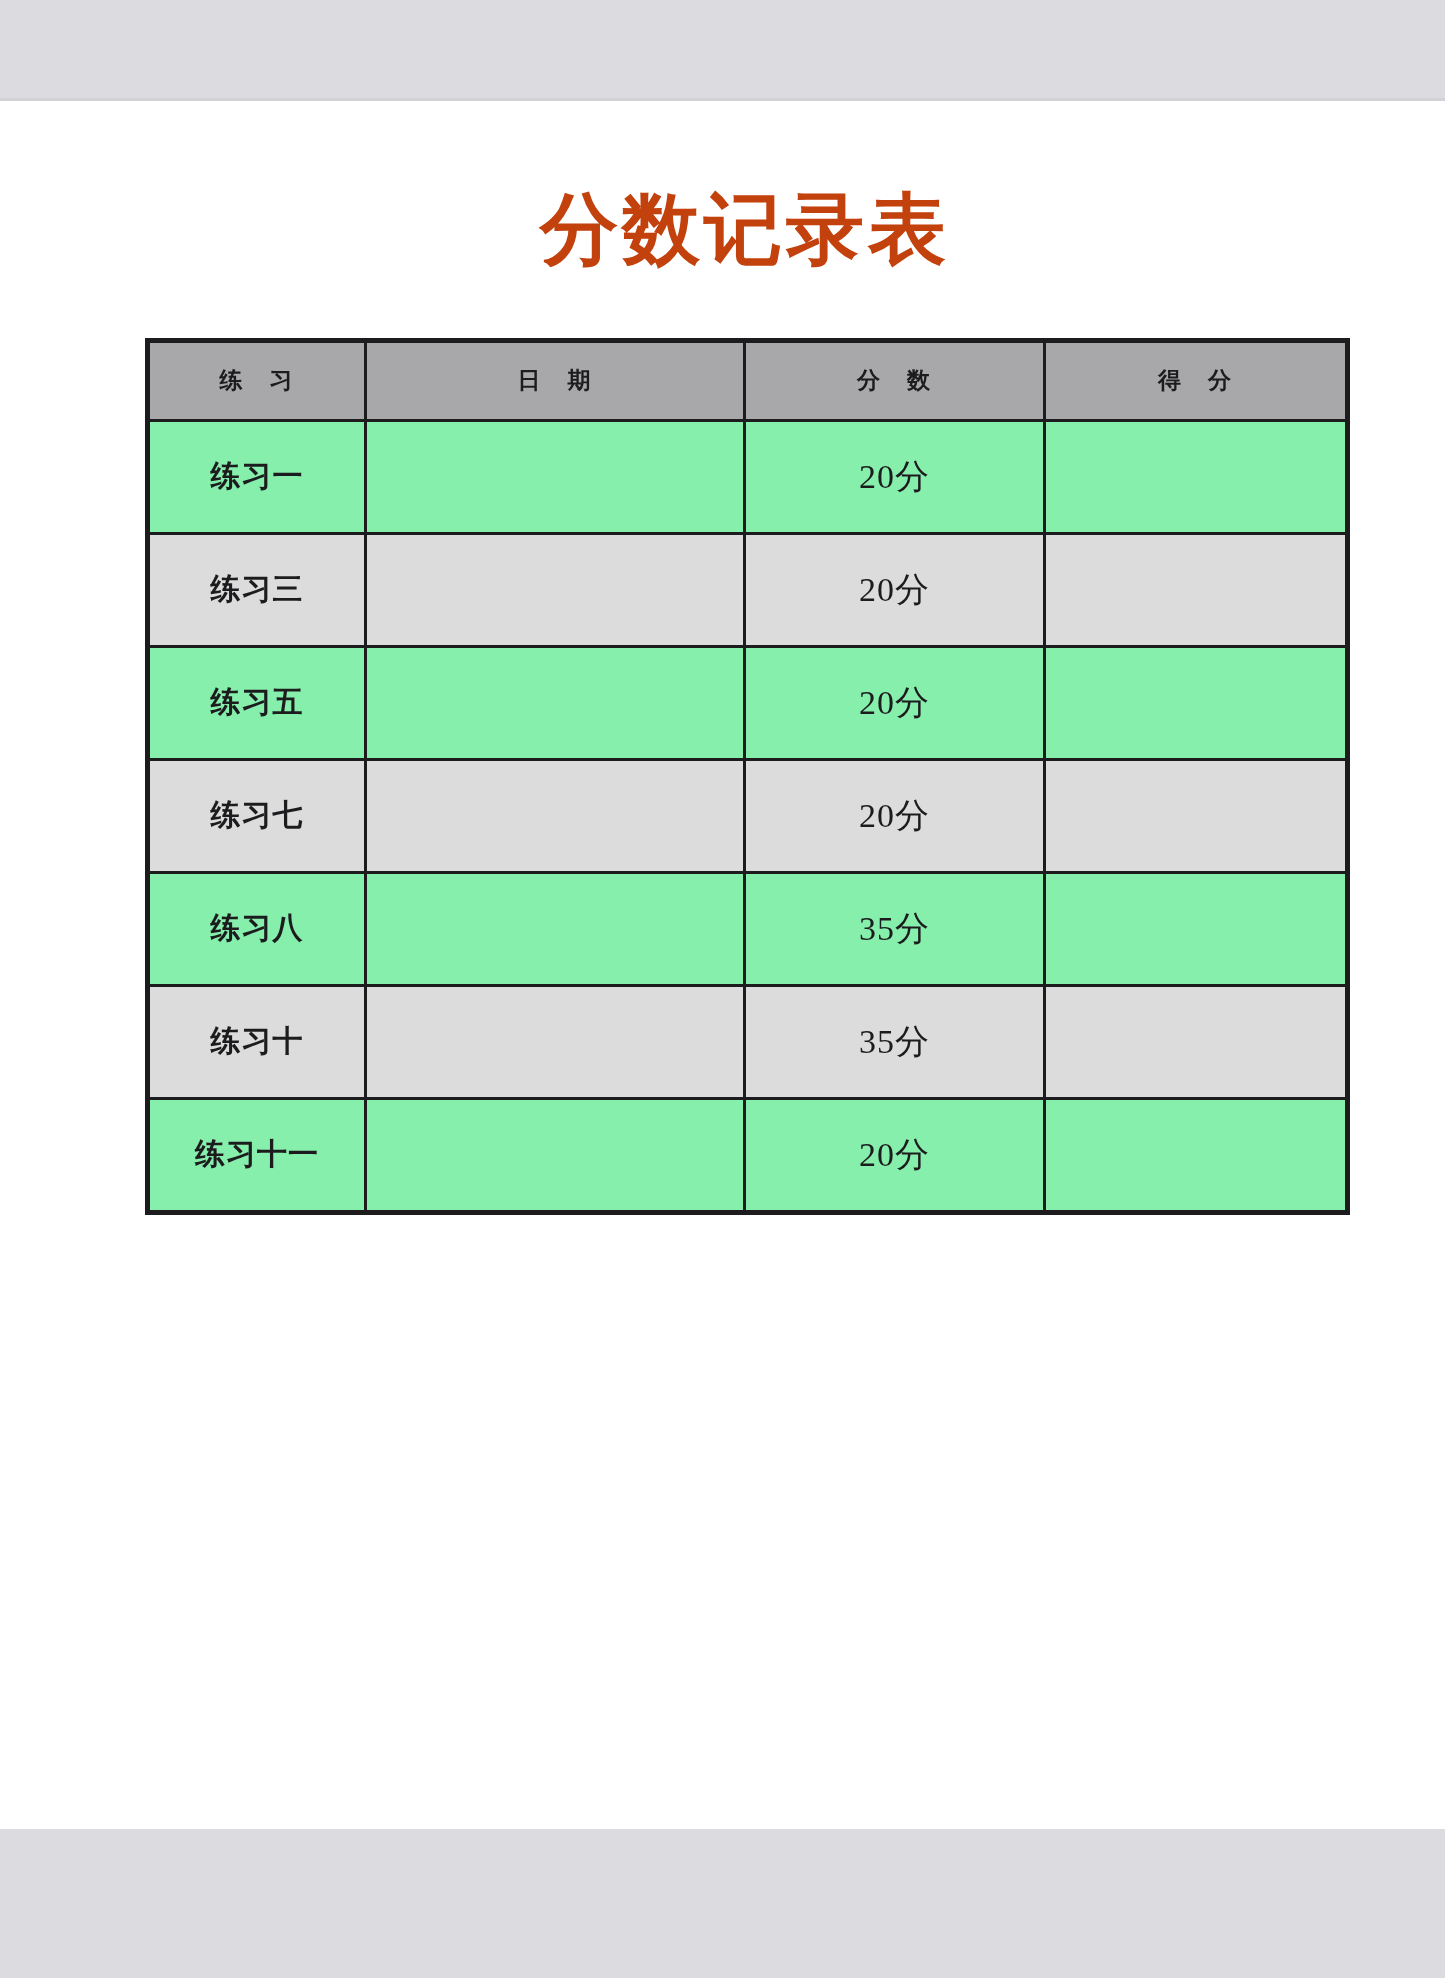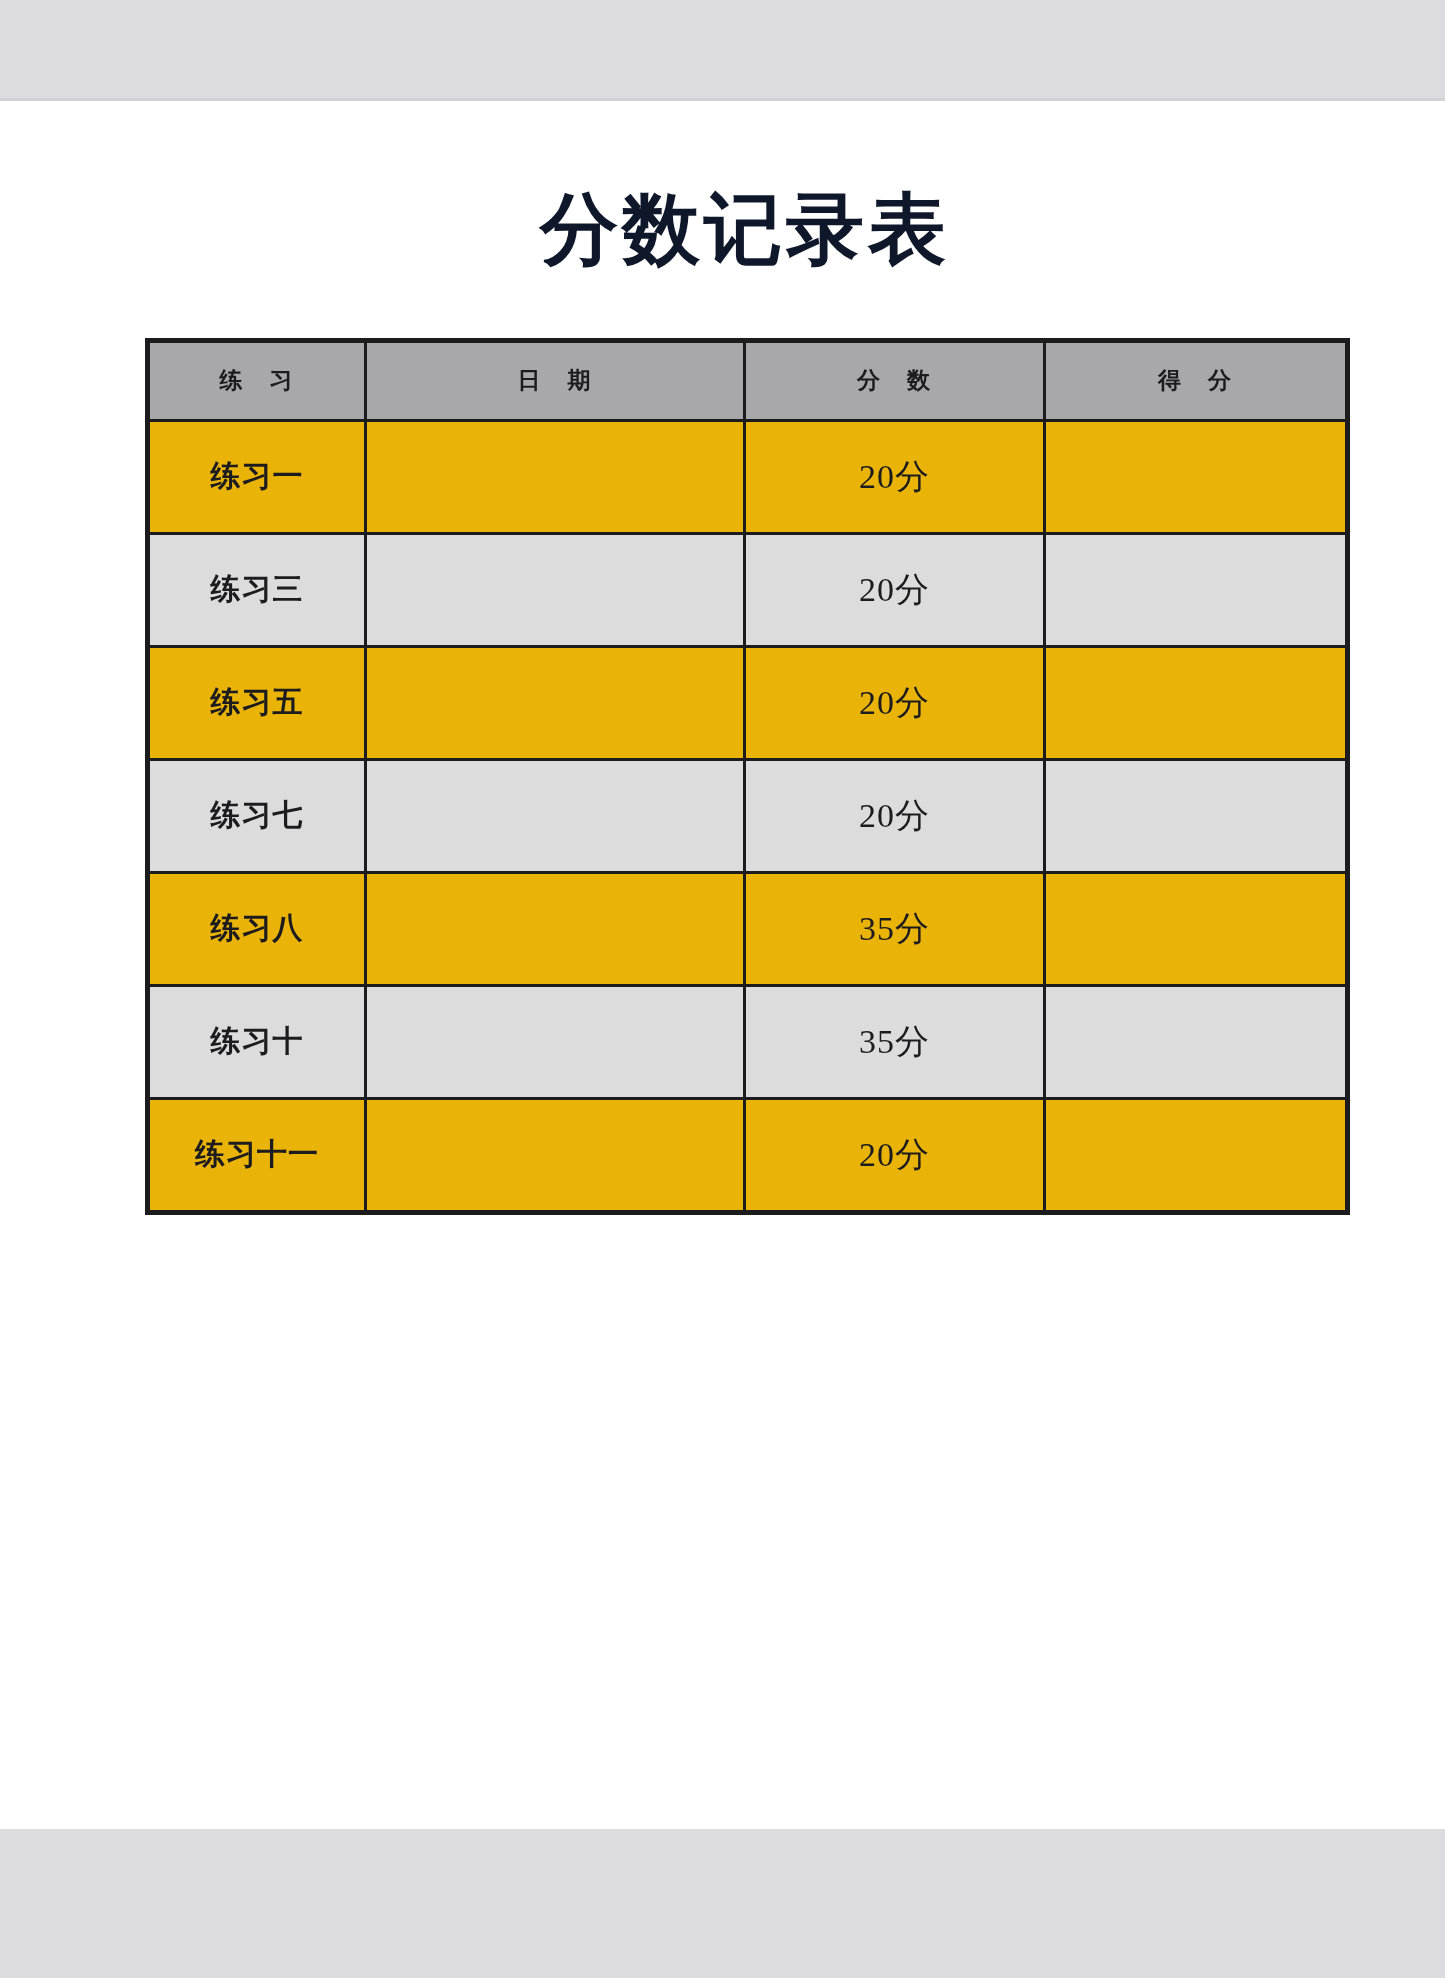--- a/index.html
+++ b/index.html
@@ -38,21 +38,21 @@
     top: 0;
     width: 1200px;
   }
   .title {
     margin: 185px 0 0 0;
     text-align: center;
     font-size: 78px;
     line-height: 1.15;
     font-weight: 900;
     letter-spacing: 4px;
-    color: #0f172a;
+    color: #c2410c;
   }
   table.score-table {
     margin-top: 63px;
     width: 1200px;
     border-collapse: collapse;
     border: 5px solid #1c1c1e;
     table-layout: fixed;
   }
   table.score-table th,
   table.score-table td {
@@ -64,21 +64,21 @@
   }
   table.score-table th {
     height: 76px;
     background: #a8a8aa;
     font-size: 23px;
     font-weight: bold;
     letter-spacing: 2px;
   }
   table.score-table td {
     height: 110px;
-    background: #eab308;
+    background: #86efac;
   }
   tbody tr:nth-child(even) td {
     background: #dcdcdc;
   }
   td.cell-exercise {
     font-size: 30px;
     font-weight: bold;
     letter-spacing: 1px;
   }
   td.cell-score {

